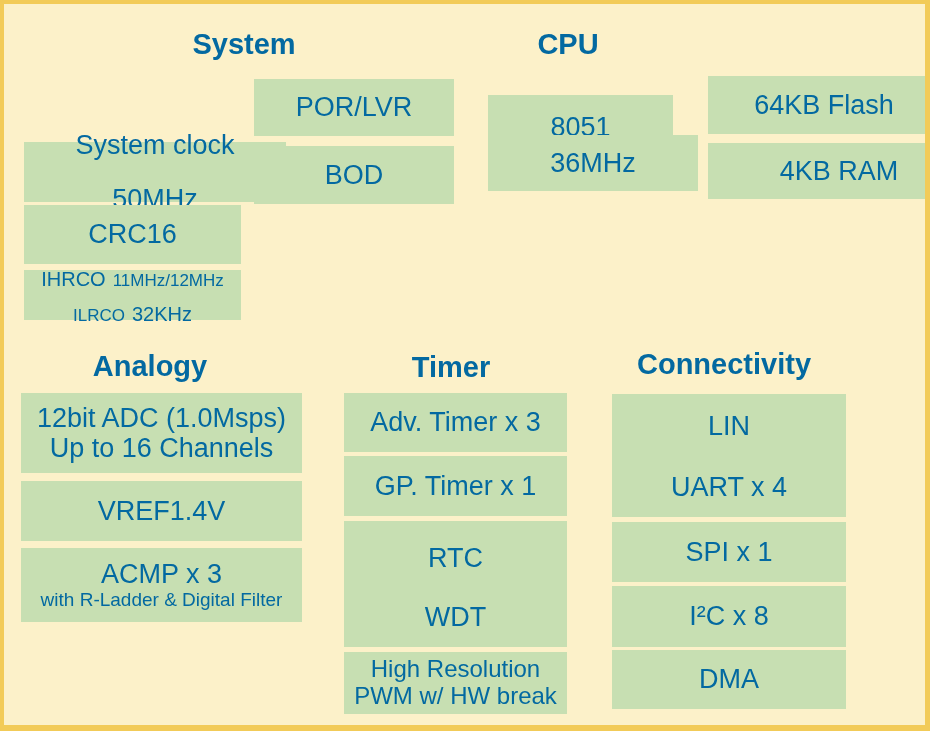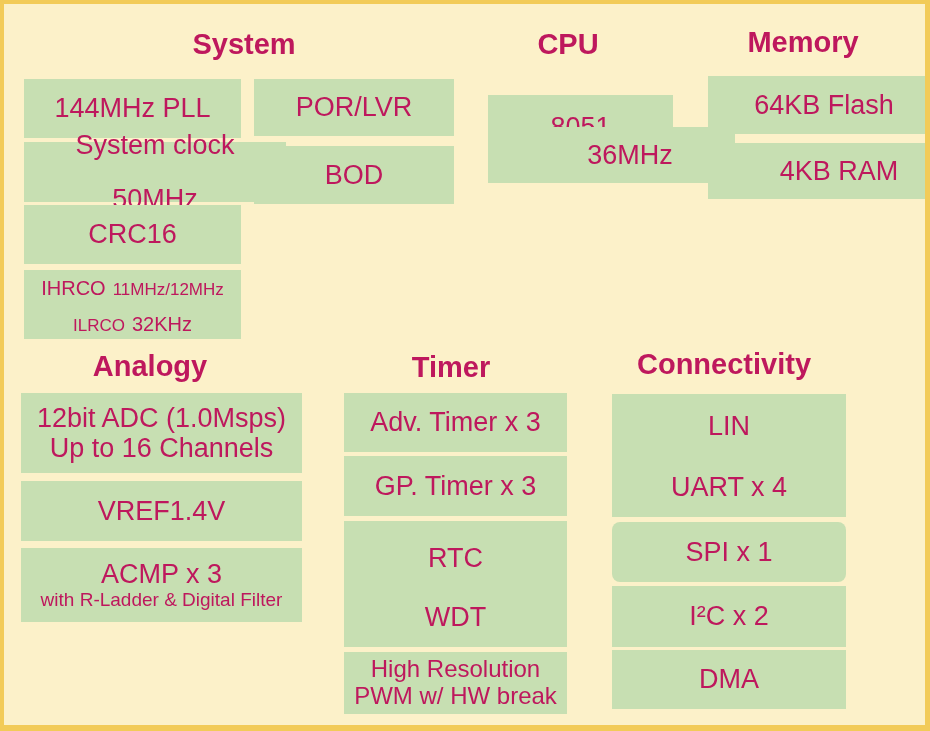--- a/index.html
+++ b/index.html
@@ -5,21 +5,21 @@
   html,body { margin:0; padding:0; background:#ffffff; }
   .canvas {
     position:relative;
     width:930px; height:731px;
     box-sizing:border-box;
     background:#FCF1C9;
     border:4px solid #F2CB58;
     border-bottom-width:6px;
     border-right-width:5px;
     font-family:"Liberation Sans", sans-serif;
-    color:#be185d;
+    color:#0369a1;
     overflow:hidden;
   }
   .title {
     position:absolute;
     font-size:29px;
     font-weight:700;
     text-align:center;
     white-space:nowrap;
   }
   .box {
@@ -41,70 +41,68 @@
   .osc .t-small { font-size:17px; }
   .osc .line span + span { margin-left:7px; }
 </style>
 </head>
 <body>
 
 <div class="canvas">
 
   <div class="title" style="left:140px; top:24px; width:200px;">System</div>
   <div class="title" style="left:464px; top:24px; width:200px;">CPU</div>
-  <div class="title" style="left:699px; top:22px; width:200px;">Memory</div>
   <div class="title" style="left:46px; top:346px; width:200px;">Analogy</div>
   <div class="title" style="left:347px; top:347px; width:200px;">Timer</div>
   <div class="title" style="left:620px; top:344px; width:200px;">Connectivity</div>
 
-  <div class="box" style="left:20px; top:75px; width:217px; height:59px;">144MHz PLL</div>
 
   <div class="box" style="left:20px; top:138px; width:262px; height:60px;gap:23px;">
     <div>System clock</div>
     <div>50MHz</div>
   </div>
 
   <div class="box" style="left:20px; top:201px; width:217px; height:59px;">CRC16</div>
 
-  <div class="box osc" style="left:20px; top:266px; width:217px; height:69px;">
+  <div class="box osc" style="left:20px; top:266px; width:217px; height:50px;">
     <div class="line">
       <span class="t-big">IHRCO</span><span class="t-small">11MHz/12MHz</span>
     </div>
     <div class="line">
       <span class="t-small">ILRCO</span><span class="t-big">32KHz</span>
     </div>
   </div>
 
   <div class="box" style="left:250px; top:75px; width:200px; height:57px;">POR/LVR</div>
   <div class="box" style="left:250px; top:142px; width:200px; height:58px;">BOD</div>
 
   <div class="box" style="left:484px; top:72px; width:185px; height:65px;margin-top:19px;">8051</div>
-  <div class="box" style="left:484px; top:123px; width:210px; height:56px;padding-left:37px;">36MHz</div>
+  <div class="box" style="left:484px; top:131px; width:210px; height:56px;">36MHz</div>
 
   <div class="box" style="left:704px; top:72px; width:232px; height:58px;">64KB Flash</div>
   <div class="box" style="left:704px; top:139px; width:198px; height:56px;padding-left:32px;">4KB RAM</div>
 
   <div class="box" style="left:17px; top:389px; width:281px; height:80px;">
     <div>12bit ADC (1.0Msps)</div>
     <div>Up to 16 Channels</div>
   </div>
   <div class="box" style="left:17px; top:477px; width:281px; height:60px;">VREF1.4V</div>
   <div class="box" style="left:17px; top:544px; width:281px; height:74px;">
     <div>ACMP x 3</div>
     <div class="line2-19">with R-Ladder &amp; Digital Filter</div>
   </div>
 
   <div class="box" style="left:340px; top:389px; width:223px; height:59px;">Adv. Timer x 3</div>
-  <div class="box" style="left:340px; top:452px; width:223px; height:60px;">GP. Timer x 3</div>
+  <div class="box" style="left:340px; top:452px; width:223px; height:60px;">GP. Timer x 1</div>
   <div class="box" style="left:340px; top:517px; width:223px; height:74px;">RTC</div>
   <div class="box" style="left:340px; top:648px; width:223px; height:62px;">
     <div class="line1-24">High Resolution</div>
     <div class="line2-24">PWM w/ HW break</div>
   </div>
   <div class="box" style="left:340px; top:583px; width:223px; height:60px;">WDT</div>
 
   <div class="box" style="left:608px; top:390px; width:234px; height:64px;text-align:center;">LIN</div>
   <div class="box" style="left:608px; top:453px; width:234px; height:60px;">UART x 4</div>
-  <div class="box" style="left:608px; top:518px; width:234px; height:60px;border-radius:8px;">SPI x 1</div>
-  <div class="box" style="left:608px; top:582px; width:234px; height:61px;">I²C x 2</div>
+  <div class="box" style="left:608px; top:518px; width:234px; height:60px;">SPI x 1</div>
+  <div class="box" style="left:608px; top:582px; width:234px; height:61px;">I²C x 8</div>
   <div class="box" style="left:608px; top:646px; width:234px; height:59px;">DMA</div>
 
 </div>
 
 </body></html>

